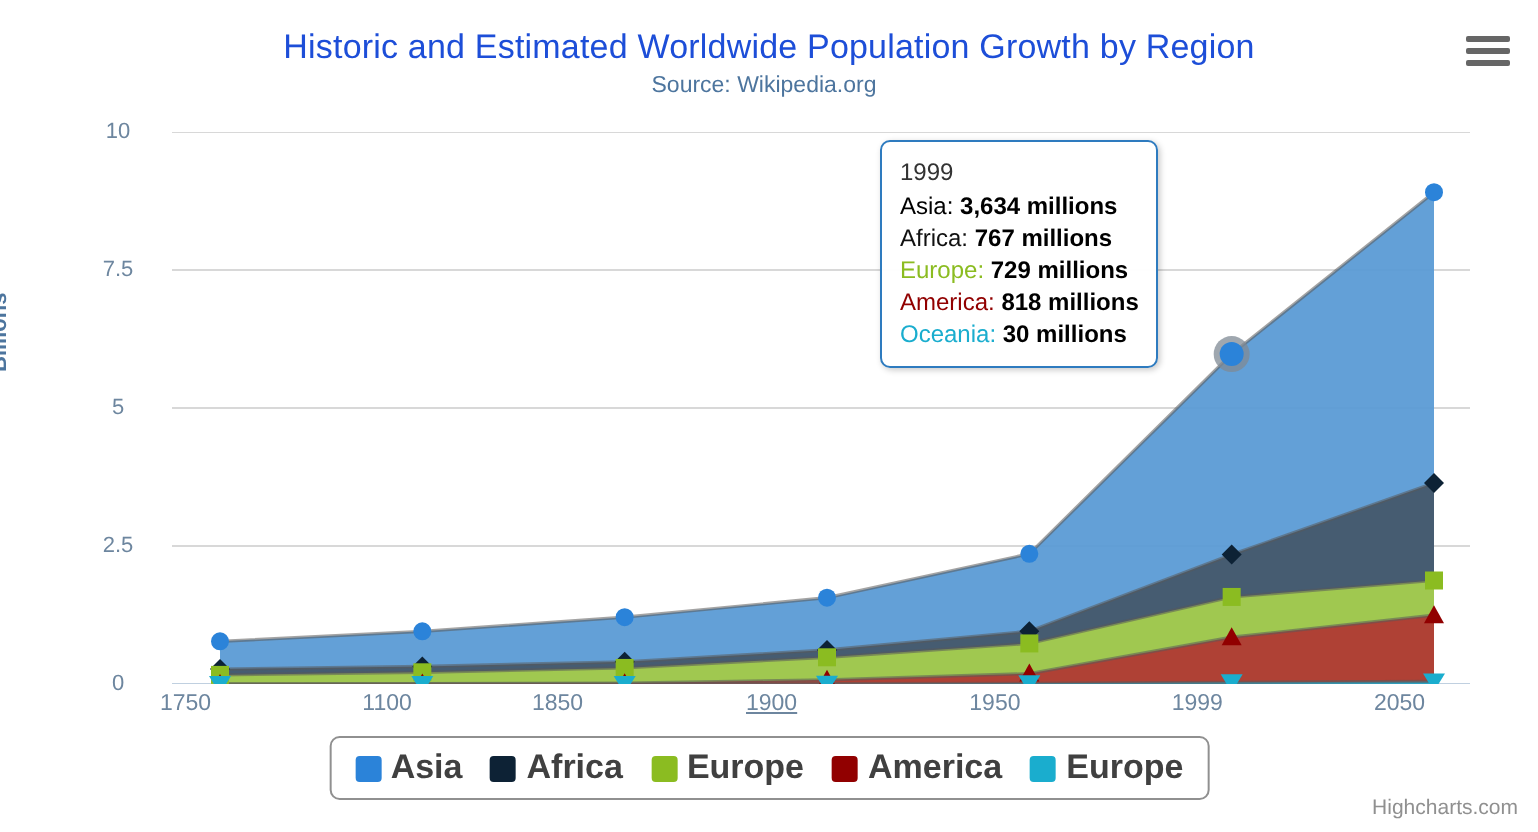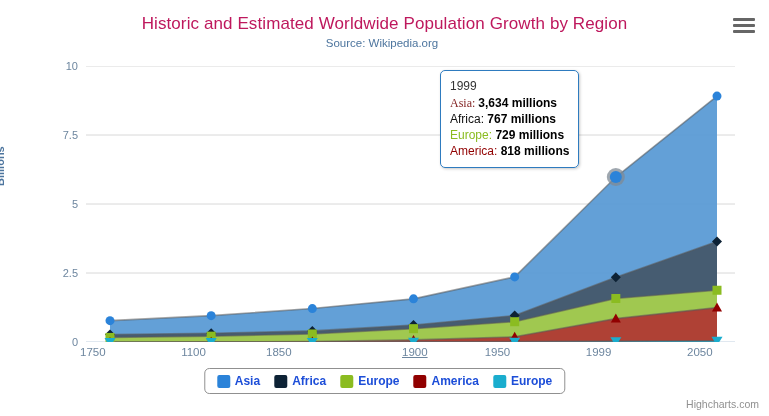--- a/index.html
+++ b/index.html
@@ -19,21 +19,21 @@
   }
 
   
   #chart-title {
     position: absolute;
     left: 0;
     top: 14px;
     width: 769px;
     text-align: center;
     font-size: 17px;
-    color: #be185d;
+    color: #1d4ed8;
     font-family: "Liberation Sans", sans-serif;
     letter-spacing: 0.1px;
   }
   #chart-subtitle {
     position: absolute;
     left: 0;
     top: 37px;
     width: 764px;
     text-align: center;
     font-size: 11.5px;
@@ -69,21 +69,21 @@
     width: 649px;
     height: 276px;
   }
   #plot-svg { display: block; }
 
   
   .ytick-label {
     position: absolute;
     right: 0;
     width: 38px;
-    text-align: right;
+    text-align: center;
     font-size: 11px;
     color: #6d869f;
     transform: translateY(-6px);
   }
   #y-axis-labels {
     position: absolute;
     left: 38px;
     top: 66px;
     width: 40px;
     height: 276px;
@@ -167,22 +167,22 @@
     gap: 5px;
     cursor: pointer;
   }
   .legend-swatch {
     width: 13px;
     height: 13px;
     border-radius: 2px;
     display: inline-block;
   }
   .legend-label {
-    font-size: 12px;
-    color: #1d4ed8;
+    font-size: 17px;
+    color: #404040;
     font-weight: bold;
   }
 
   
   #credits {
     position: absolute;
     right: 10px;
     bottom: 6px;
     font-size: 10.5px;
     color: #909090;
@@ -335,33 +335,34 @@
         <g>
           <polygon points="631 279.7304 636.5 270.7304 625.5 270.7304" fill="#1aadce"></polygon>
         </g>
       </svg>
   </div>
 
   <div id="x-axis-labels">
       <div class="xtick-label" style="left: 24px;">1750</div>
       <div class="xtick-label" style="left: 125.167px;">1100</div>
       <div class="xtick-label" style="left: 210px;">1850</div>
-      <div class="xtick-label" style="left: 346px; text-decoration: underline;">1900</div>
+      <div class="xtick-label" style="left: 317px; text-decoration: underline;">1900</div>
       <div class="xtick-label" style="left: 428.667px;">1950</div>
       <div class="xtick-label" style="left: 529.833px;">1999</div>
       <div class="xtick-label" style="left: 631px;">2050</div>
     </div>
 
   <div id="tooltip">
     <div class="tt-header">1999</div>
     <div id="tooltip-rows">
-        <div class="tt-row"><span class="tt-series" style="color: #7f1d1d; font-family: Liberation Serif, serif;">Asia: </span><span class="tt-value">3,634 millions</span></div>
+        <div class="tt-row"><span class="tt-series" style="color: #000000;">Asia: </span><span class="tt-value">3,634 millions</span></div>
         <div class="tt-row"><span class="tt-series" style="color: rgb(17, 17, 17);">Africa: </span><span class="tt-value">767 millions</span></div>
         <div class="tt-row"><span class="tt-series" style="color: rgb(139, 188, 33);">Europe: </span><span class="tt-value">729 millions</span></div>
         <div class="tt-row"><span class="tt-series" style="color: rgb(145, 0, 0); margin-top: 24px;">America: </span><span class="tt-value">818 millions</span></div>
+        <div class="tt-row"><span class="tt-series" style="color: rgb(26, 173, 206);">Oceania: </span><span class="tt-value">30 millions</span></div>
       </div>
   </div>
 
   <div id="legend">
       <div class="legend-item">
         <span class="legend-swatch" style="background: rgb(43, 131, 217);"></span>
         <span class="legend-label">Asia</span>
       </div>
       <div class="legend-item">
         <span class="legend-swatch" style="background: rgb(13, 34, 53);"></span>

